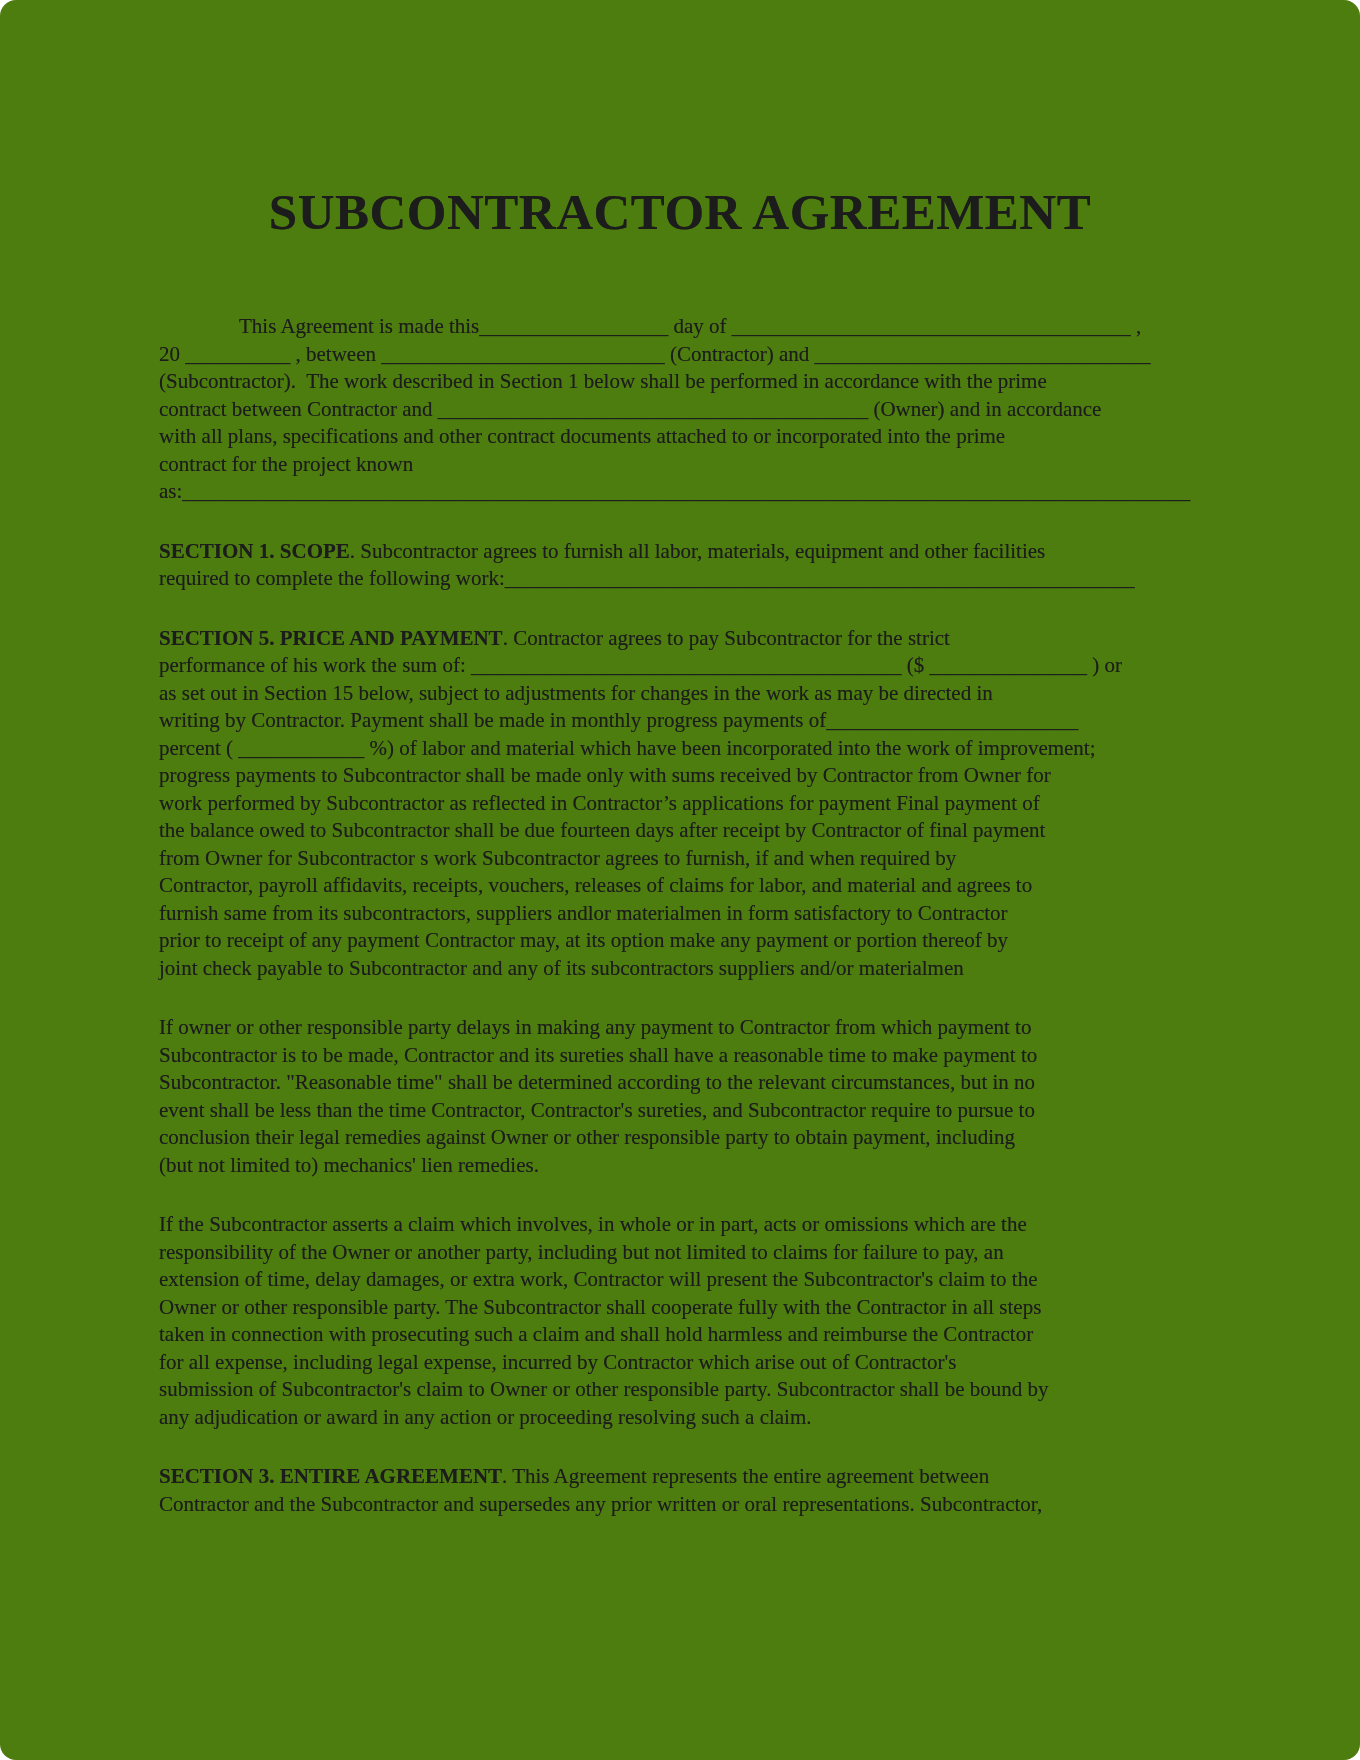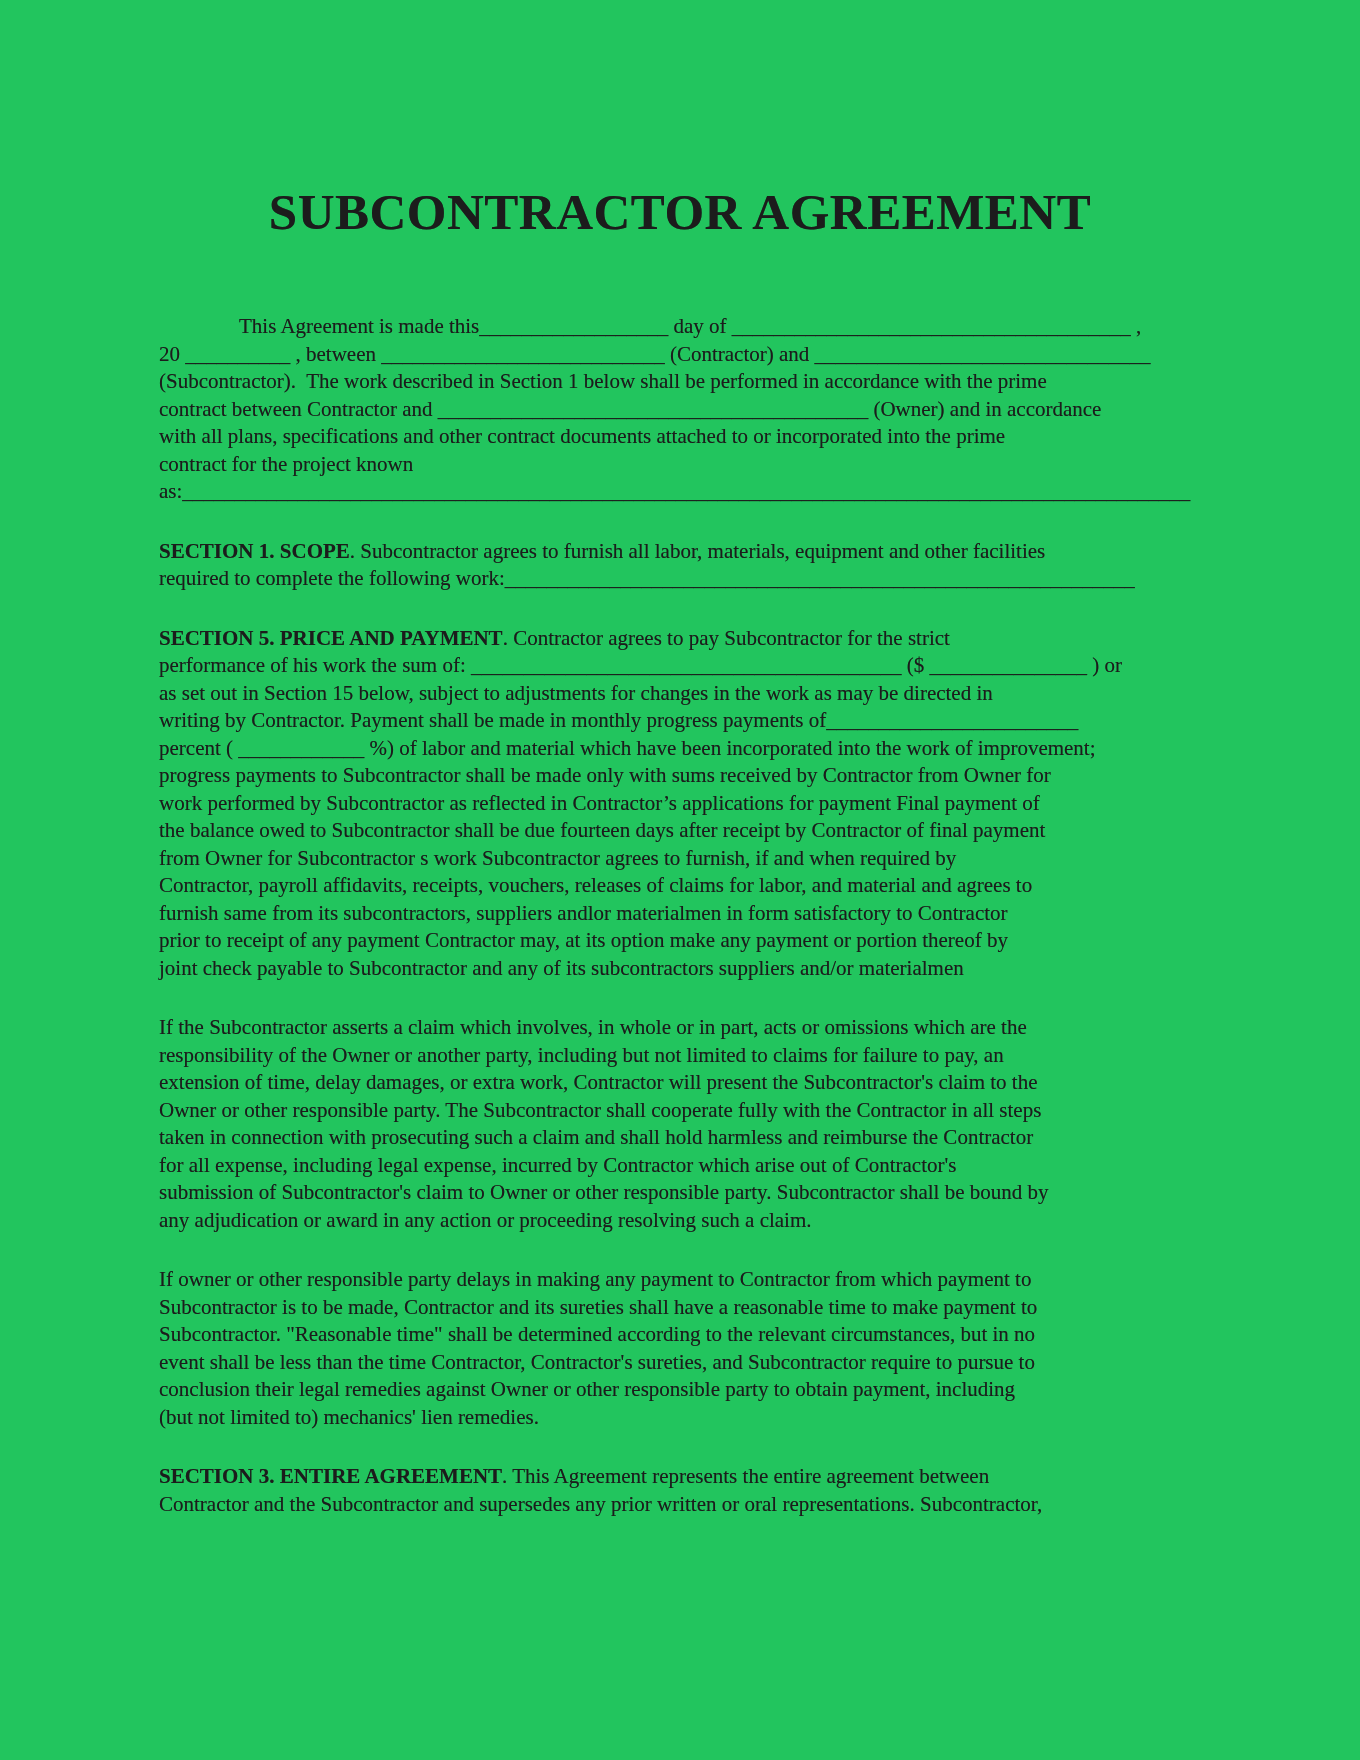--- a/index.html
+++ b/index.html
@@ -5,22 +5,23 @@
   html, body { margin: 0; padding: 0; }
   body {
     width: 1360px; height: 1760px;
     background: #ffffff;
     font-family: "Liberation Serif", "DejaVu Serif", serif;
     color: #1c1c1c;
   }
   .page {
     position: relative;
     width: 1360px; height: 1760px;
-    background: #22c55e;
+    background: #4d7c0f;
     overflow: hidden;
+    border-radius: 16px;
   }
   .doc-title {
     margin: 0;
     padding-top: 183px;
     text-align: center;
     font-size: 51px;
     line-height: 58px;
     font-weight: bold;
     letter-spacing: 0.5px;
     text-shadow: 0 0 0.6px rgba(20,20,20,0.55);
@@ -63,30 +64,30 @@
 writing by Contractor. Payment shall be made in monthly progress payments of________________________
 percent ( ____________ %) of labor and material which have been incorporated into the work of improvement;
 progress payments to Subcontractor shall be made only with sums received by Contractor from Owner for
 work performed by Subcontractor as reflected in Contractor’s applications for payment Final payment of
 the balance owed to Subcontractor shall be due fourteen days after receipt by Contractor of final payment
 from Owner for Subcontractor s work Subcontractor agrees to furnish, if and when required by
 Contractor, payroll affidavits, receipts, vouchers, releases of claims for labor, and material and agrees to
 furnish same from its subcontractors, suppliers andlor materialmen in form satisfactory to Contractor
 prior to receipt of any payment Contractor may, at its option make any payment or portion thereof by
 joint check payable to Subcontractor and any of its subcontractors suppliers and/or materialmen</span></p>
+    <p class="para">If owner or other responsible party delays in making any payment to Contractor from which payment to
+Subcontractor is to be made, Contractor and its sureties shall have a reasonable time to make payment to
+Subcontractor. "Reasonable time" shall be determined according to the relevant circumstances, but in no
+event shall be less than the time Contractor, Contractor's sureties, and Subcontractor require to pursue to
+conclusion their legal remedies against Owner or other responsible party to obtain payment, including
+(but not limited to) mechanics' lien remedies.</p>
     <p class="para">If the Subcontractor asserts a claim which involves, in whole or in part, acts or omissions which are the
 responsibility of the Owner or another party, including but not limited to claims for failure to pay, an
 extension of time, delay damages, or extra work, Contractor will present the Subcontractor's claim to the
 Owner or other responsible party. The Subcontractor shall cooperate fully with the Contractor in all steps
 taken in connection with prosecuting such a claim and shall hold harmless and reimburse the Contractor
 for all expense, including legal expense, incurred by Contractor which arise out of Contractor's
 submission of Subcontractor's claim to Owner or other responsible party. Subcontractor shall be bound by
 any adjudication or award in any action or proceeding resolving such a claim.</p>
-    <p class="para">If owner or other responsible party delays in making any payment to Contractor from which payment to
-Subcontractor is to be made, Contractor and its sureties shall have a reasonable time to make payment to
-Subcontractor. "Reasonable time" shall be determined according to the relevant circumstances, but in no
-event shall be less than the time Contractor, Contractor's sureties, and Subcontractor require to pursue to
-conclusion their legal remedies against Owner or other responsible party to obtain payment, including
-(but not limited to) mechanics' lien remedies.</p>
     <p class="para"><b>SECTION 3. ENTIRE AGREEMENT</b><span>. This Agreement represents the entire agreement between
 Contractor and the Subcontractor and supersedes any prior written or oral representations. Subcontractor,</span></p>
   </div>
 </div>
 
 </body></html>

